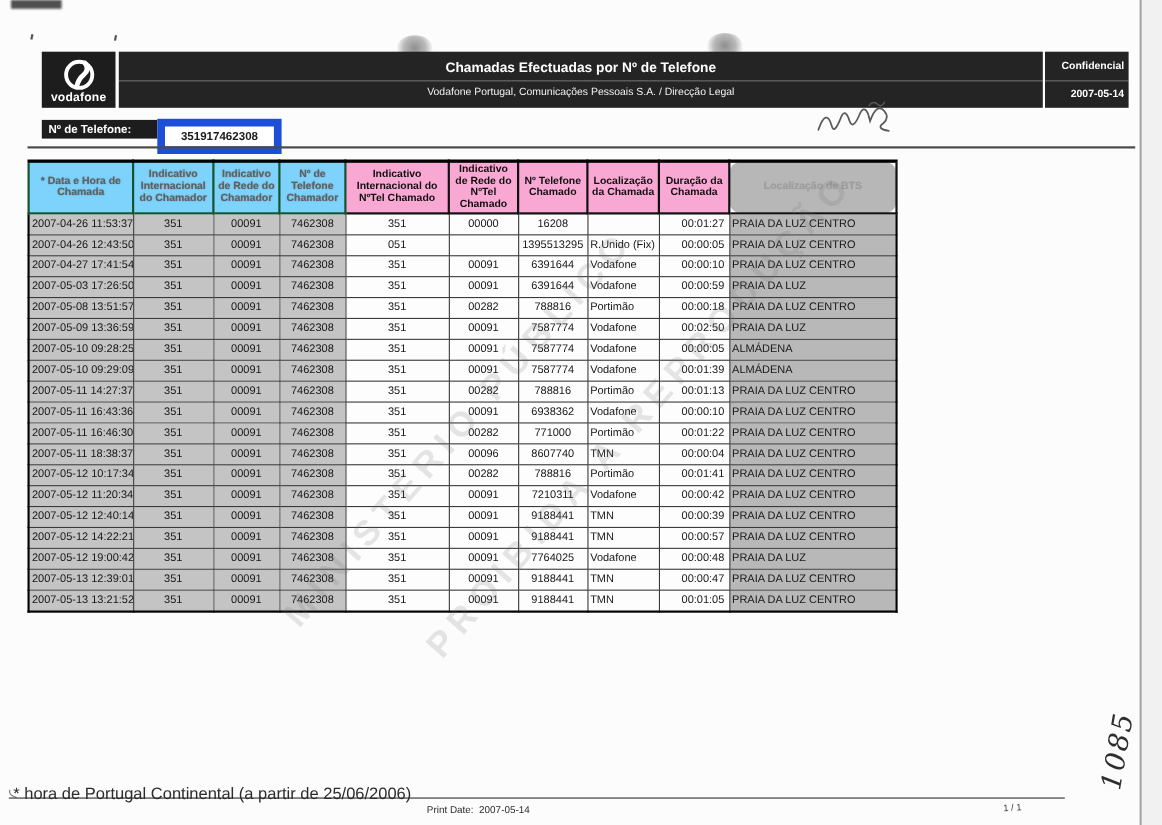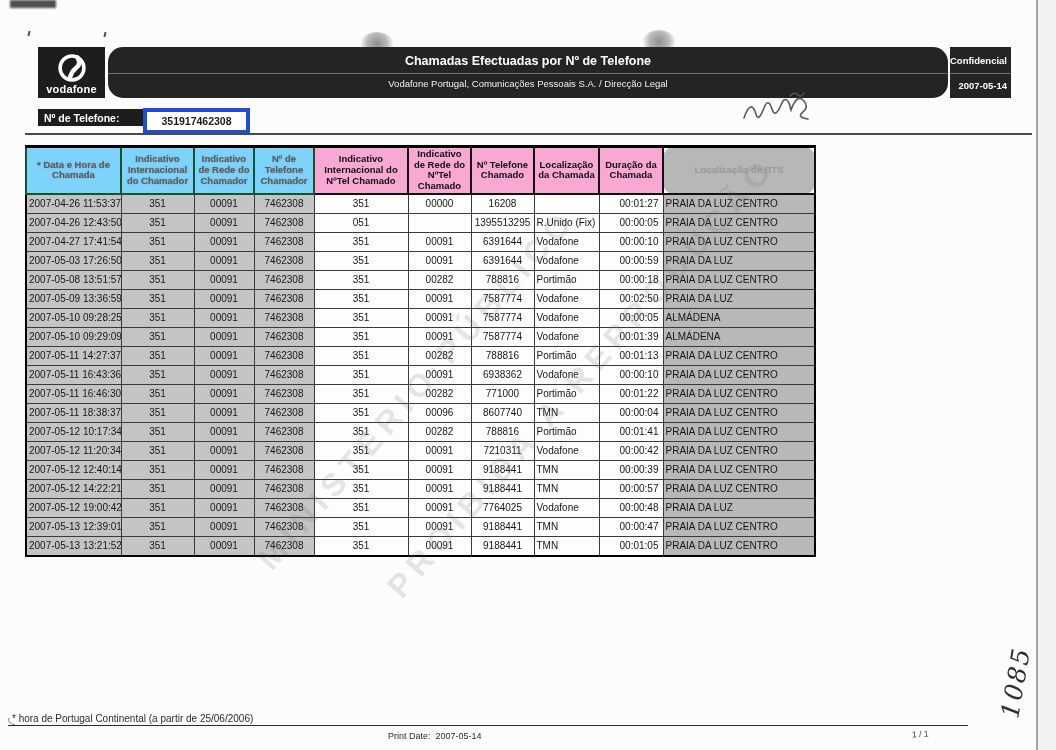--- a/index.html
+++ b/index.html
@@ -11,34 +11,34 @@
   .punch{position:absolute; width:34px; height:26px; border-radius:50%;
          background:radial-gradient(circle at 50% 45%, #8f8f8f 0%, #b9b9b9 45%, rgba(230,230,230,0) 75%);}
   .tickmark{position:absolute; width:2px; height:5px; background:#555; transform:rotate(12deg);}
   .edge-line{position:absolute; left:1036px; top:0; width:2px; height:750px; background:#a3a3a3;}
   .edge-strip{position:absolute; left:1038px; top:0; width:18px; height:750px; background:#f1f1f1;}
 
   
   .logo-box{position:absolute; left:38px; top:47px; width:67px; height:51px; background:#1d1d1d;
             display:flex; flex-direction:column; align-items:center; justify-content:flex-end;}
   .logo-word{color:#fff; font-size:11px; font-weight:bold; letter-spacing:.2px; margin-bottom:3px;}
-  .bar{position:absolute; left:108px; top:47px; width:840px; height:51px; background:#242424;border-radius:15px;}
+  .bar{position:absolute; left:108px; top:47px; width:840px; height:51px; background:#242424;}
   .bar-title{position:absolute; left:0; right:0; top:7px; text-align:center; color:#fff;
              font-size:12.5px; font-weight:bold;}
   .bar-sep{position:absolute; left:0; right:0; top:26px; height:1px; background:rgba(255,255,255,.35);}
   .bar-sub{position:absolute; left:0; right:0; top:31px; text-align:center; color:#f2f2f2; font-size:9.5px;}
-  .conf-box{position:absolute; left:950px; top:47px; width:61px; height:51px; background:#242424; color:#fff;}
+  .conf-box{position:absolute; left:950px; top:47px; width:76px; height:51px; background:#242424; color:#fff;}
   .conf-top{position:absolute; right:4px; top:8px; font-size:9.5px; font-weight:bold;}
   .conf-sep{position:absolute; left:0; right:0; top:26px; height:1px; background:rgba(255,255,255,.35);}
   .conf-date{position:absolute; right:4px; top:33px; font-size:9.5px; font-weight:bold;}
 
   
   .tel-label{position:absolute; left:38px; top:109px; width:107px; height:17px; background:#1d1d1d; color:#fff;
              font-size:10.5px; font-weight:bold; display:flex; align-items:center; padding-left:6px; box-sizing:border-box;}
-  .tel-value{position:absolute; left:143px; top:108px; width:99px; height:18px; background:#fff; border:4px solid #1d4ed8;
+  .tel-value{position:absolute; left:143px; top:108px; width:99px; height:18px; background:#fff; border:7px solid #1d4ed8;
              font-size:10.5px; font-weight:bold; color:#1a1a1a; display:flex; align-items:center; justify-content:center;}
 
   .rule{position:absolute; left:25px; top:133px; width:1007px; height:2px; background:#4a4a4a;}
 
   
   table{position:absolute; left:25px; top:145px; width:789px; border-collapse:collapse; table-layout:fixed;
         border:2px solid #000; border-top:3px solid #000; font-family:"Liberation Sans",sans-serif;}
   th{border:2px solid #111; font-size:9.5px; font-weight:bold; line-height:1.12; height:41px;
      vertical-align:middle; padding:1px 2px; text-align:center;}
   td{border:1px solid #3a3a3a; font-size:10px; color:#161616; height:18px; line-height:1;
@@ -56,21 +56,21 @@
       transform:rotate(-49deg); transform-origin:left bottom; pointer-events:none; white-space:nowrap;}
 
   
   .scribble{position:absolute; left:738px; top:86px;}
   .hand-num{position:absolute; left:980px; top:668px; transform:rotate(-80deg); transform-origin:center;
             font-family:"DejaVu Serif", serif; font-style:italic; font-size:25px; color:#2e2e2e; letter-spacing:2px;}
 
   
   .foot-line{position:absolute; left:8px; top:725px; width:960px; height:1px; background:#2d2d2d;}
   .foot-curl{position:absolute; left:5px; top:717px;}
-  .footnote{position:absolute; left:12px; top:713px; font-size:10px; color:#2c2c2c;}
+  .footnote{position:absolute; left:12px; top:713px; font-size:15px; color:#2c2c2c;}
   .printdate{position:absolute; left:388px; top:731px; font-size:9px; color:#2c2c2c;}
   .pageind{position:absolute; left:912px; top:729px; font-size:8.5px; color:#3c3c3c; transform:rotate(-4deg);}
 </style>
 </head>
 <body>
 
 <div id="page">
 
   <div class="blob-top"></div>
   <div class="punch" style="left:360px; top:32px;"></div>

